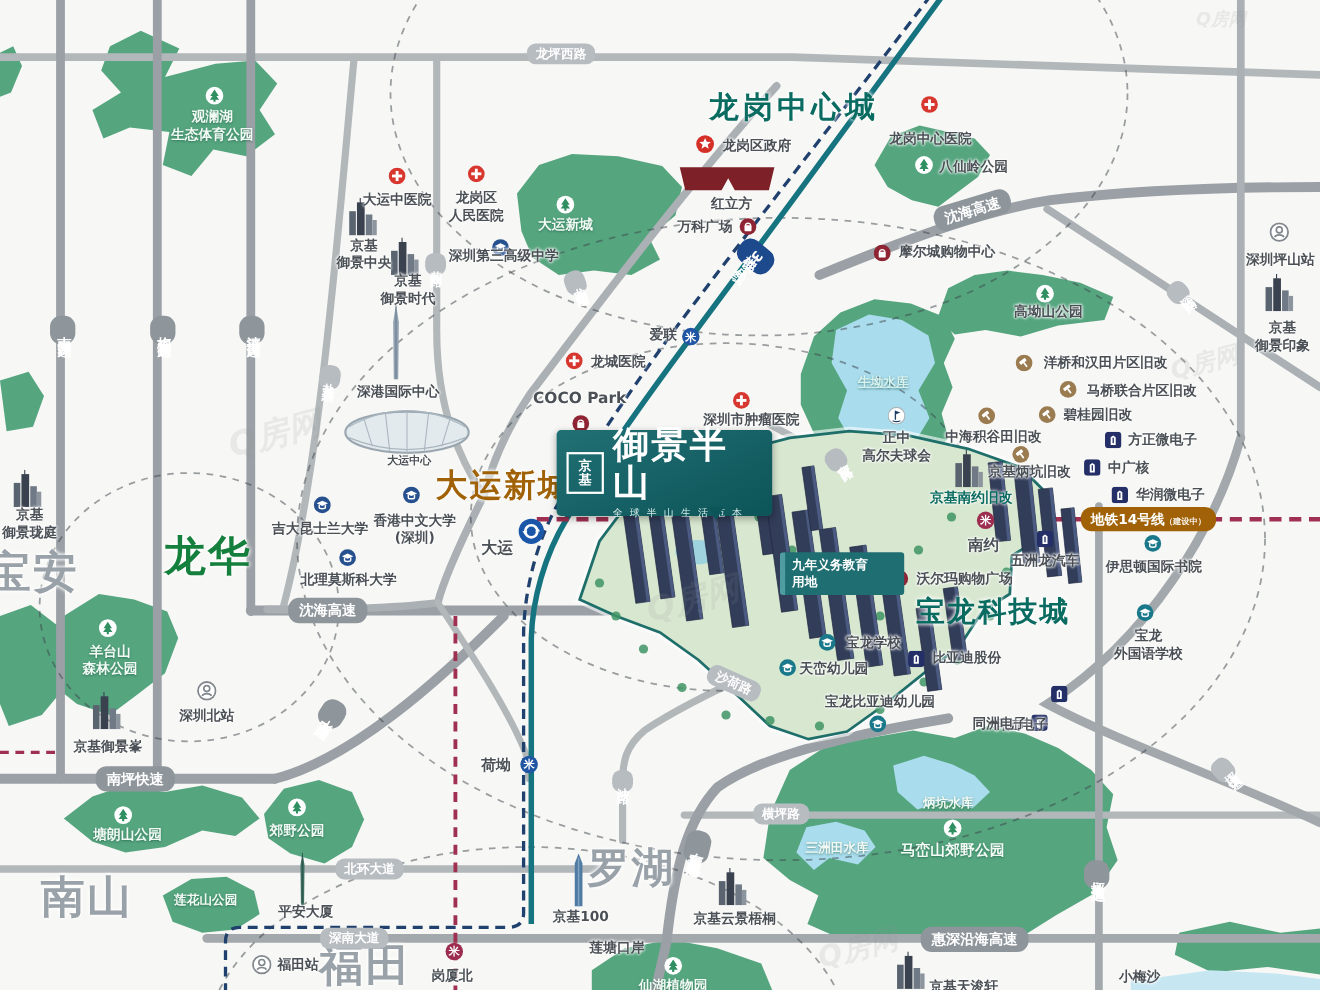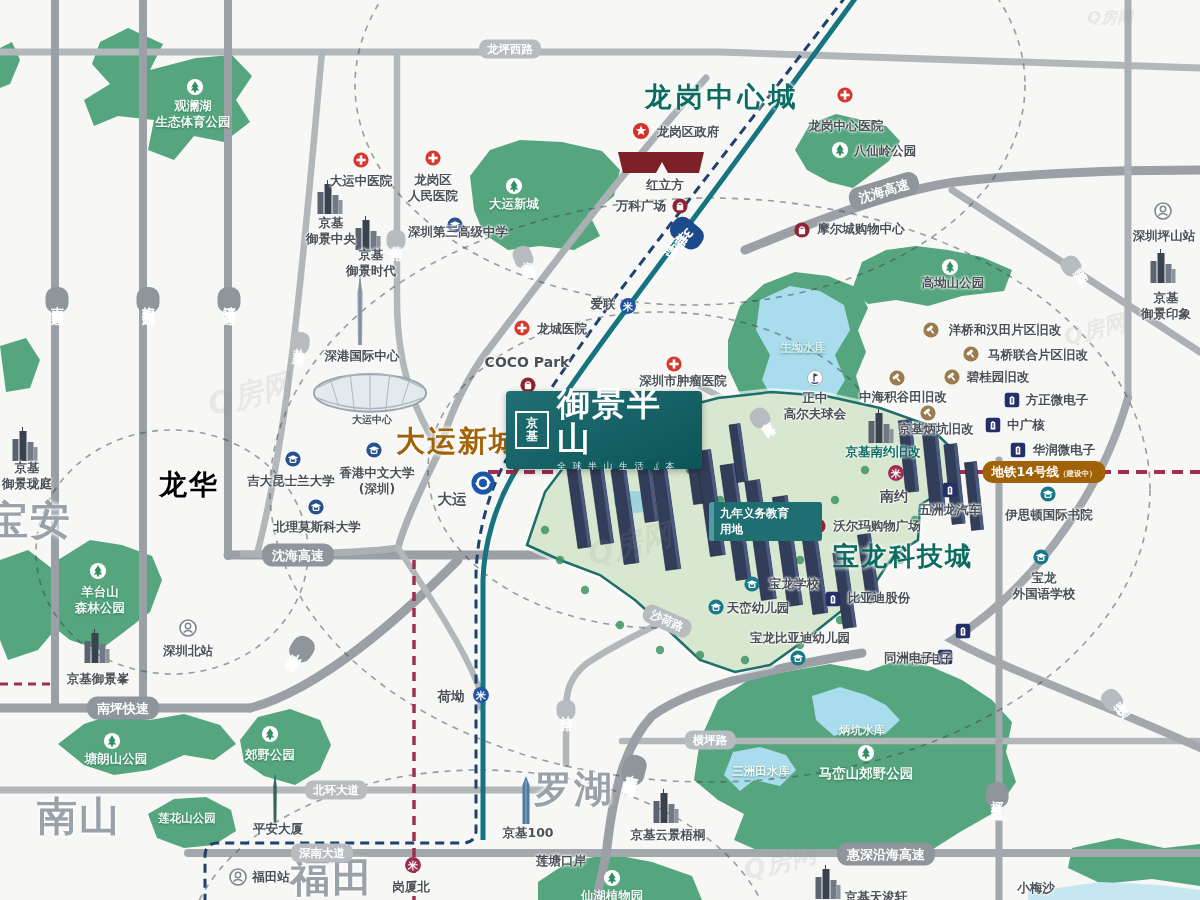--- a/index.html
+++ b/index.html
@@ -165,21 +165,21 @@
   <div id="overlay">
       <div class="wmark" style="left:250px;top:395px;font-size:30px;transform:translate(-50%,-50%) rotate(-15deg)">Q房网</div>
       <div class="wmark" style="left:630px;top:545px;font-size:30px;transform:translate(-50%,-50%) rotate(-15deg)">Q房网</div>
       <div class="wmark" style="left:780px;top:862px;font-size:26px;transform:translate(-50%,-50%) rotate(-15deg)">Q房网</div>
       <div class="wmark" style="left:1110px;top:18px;font-size:16px;transform:translate(-50%,-50%) rotate(0deg)">Q房网</div>
       <div class="wmark" style="left:1095px;top:330px;font-size:22px;transform:translate(-50%,-50%) rotate(-15deg)">Q房网</div>
       <div class="biglabel" style="left:722px;top:97px;font-size:27px;color:#0a6b61;letter-spacing:4px">龙岗中心城</div>
       <div class="biglabel" style="left:458px;top:442px;font-size:29px;color:#a16207;letter-spacing:2px">大运新城</div>
       <div class="biglabel" style="left:903px;top:556px;font-size:26px;color:#0a6b61;letter-spacing:2px">宝龙科技城</div>
       <div class="biglabel" style="left:30px;top:520px;font-size:40px;color:#9aa2a9;letter-spacing:2px">宝安</div>
-      <div class="biglabel" style="left:189px;top:485px;font-size:28px;color:#000000;letter-spacing:2px">龙华</div>
+      <div class="biglabel" style="left:189px;top:506px;font-size:38px;color:#15803d;letter-spacing:2px">龙华</div>
       <div class="biglabel" style="left:79px;top:816px;font-size:40px;color:#9aa2a9;letter-spacing:2px">南山</div>
       <div class="biglabel" style="left:332px;top:877px;font-size:40px;color:#9aa2a9;letter-spacing:2px">福田</div>
       <div class="biglabel" style="left:574px;top:789px;font-size:38px;color:#9aa2a9;letter-spacing:2px">罗湖</div>
       <div class="pill pa" style="left:510px;top:49px;transform:translate(-50%,-50%) rotate(0deg)">龙坪西路</div>
       <div class="pill ph" style="left:884px;top:191px;transform:translate(-50%,-50%) rotate(-17deg)">沈海高速</div>
       <div class="pill ph" style="left:298px;top:555px;transform:translate(-50%,-50%) rotate(0deg)">沈海高速</div>
       <div class="pill ph" style="left:123px;top:708px;transform:translate(-50%,-50%) rotate(0deg)">南坪快速</div>
       <div class="pill pa" style="left:336px;top:790px;transform:translate(-50%,-50%) rotate(0deg)">北环大道</div>
       <div class="pill pa" style="left:322px;top:853px;transform:translate(-50%,-50%) rotate(0deg)">深南大道</div>
       <div class="pill ph" style="left:886px;top:854px;transform:translate(-50%,-50%) rotate(0deg)">惠深沿海高速</div>

